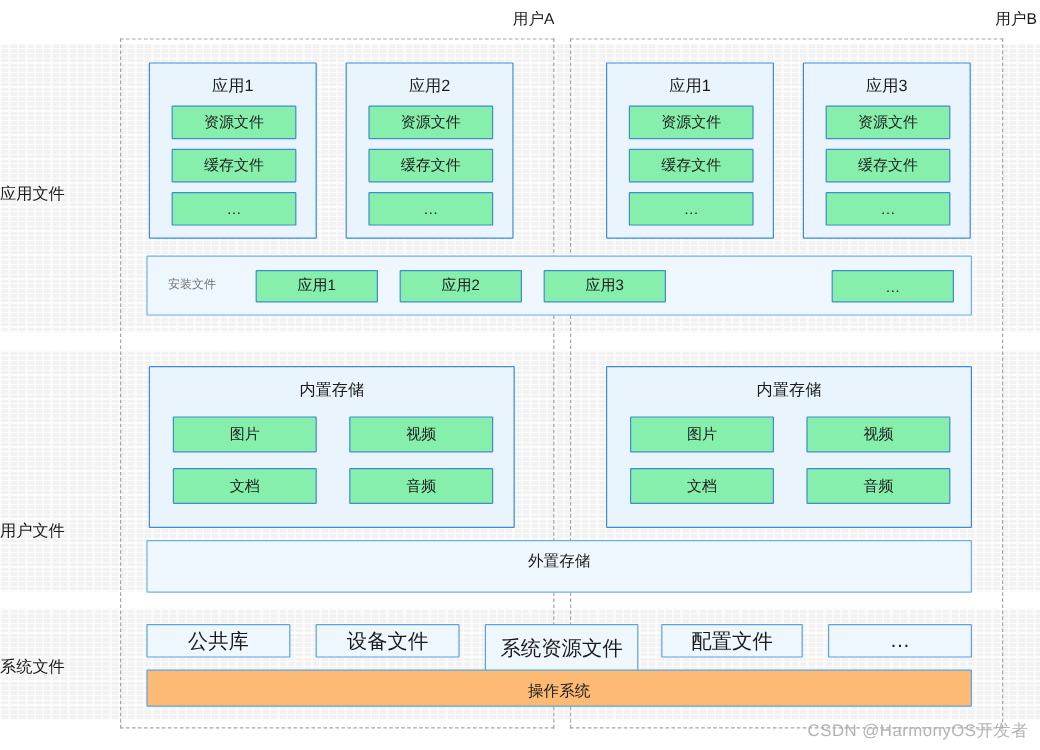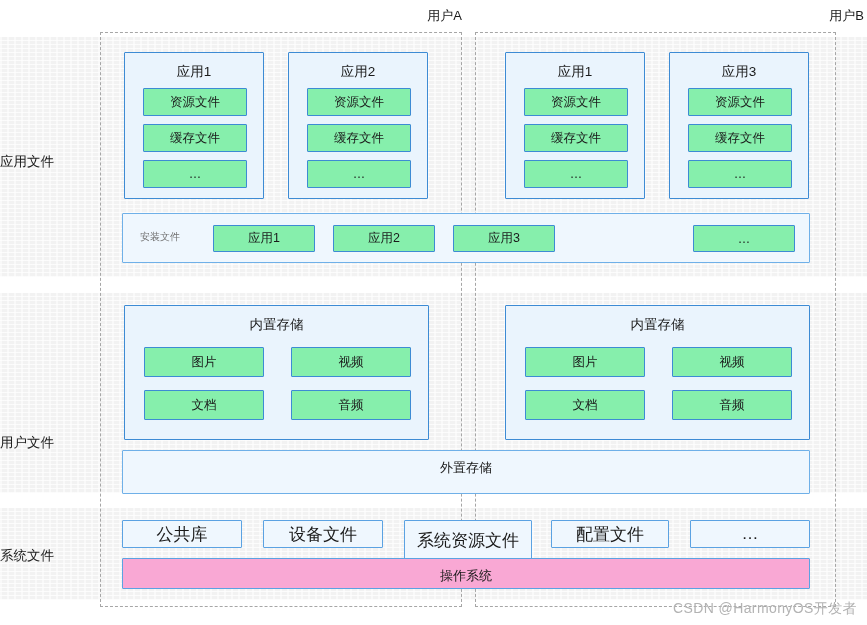--- a/index.html
+++ b/index.html
@@ -117,21 +117,21 @@
     border: 1.3px solid #5ba2e2;
     background: #eff7fe;
     display: flex;
     align-items: center;
     justify-content: center;
     font-size: 17px;
     color: #1a1a1a;
     border-radius: 1px;
   }
   .chip-white {
-    background: #f9a8d4;
+    background: #fdba74;
   }
 
   
   #watermark {
     position: absolute;
     right: 10px;
     top: 600px;
     font-size: 14px;
     color: #b3b3b3;
     letter-spacing: .4px;

